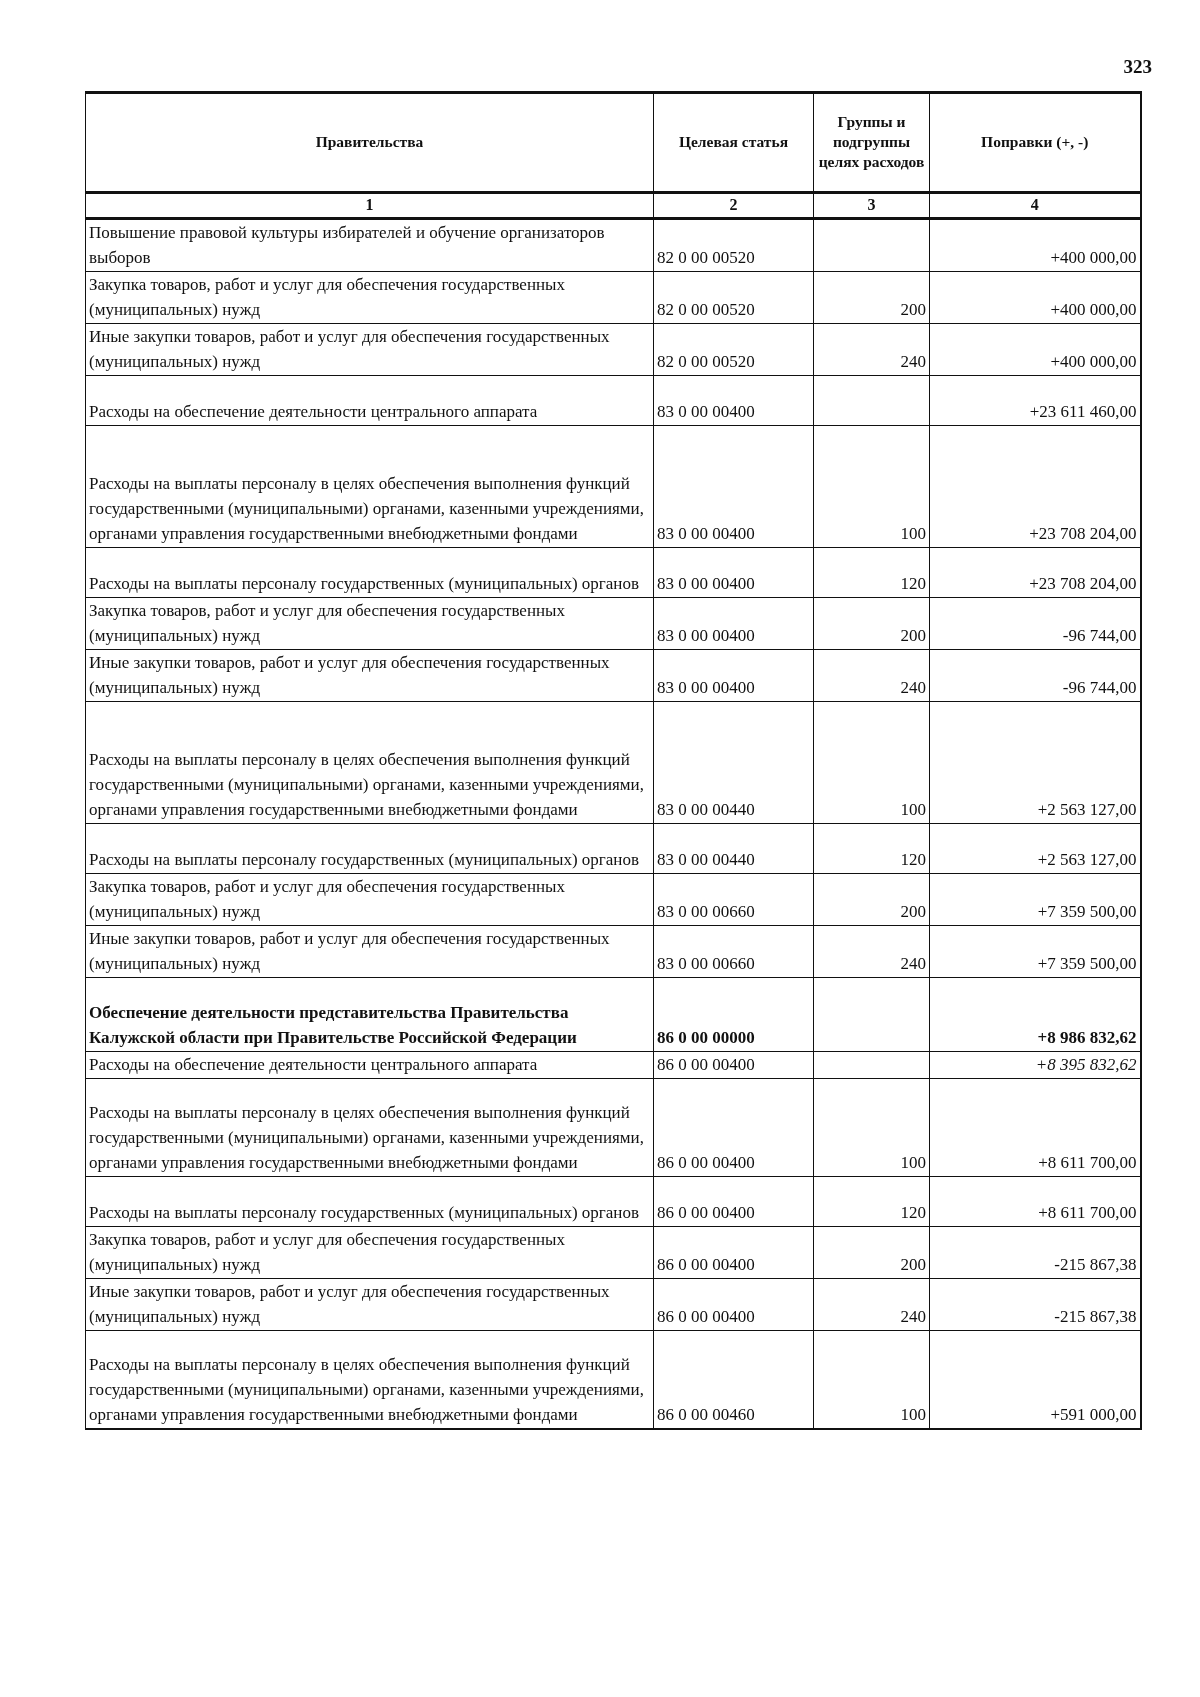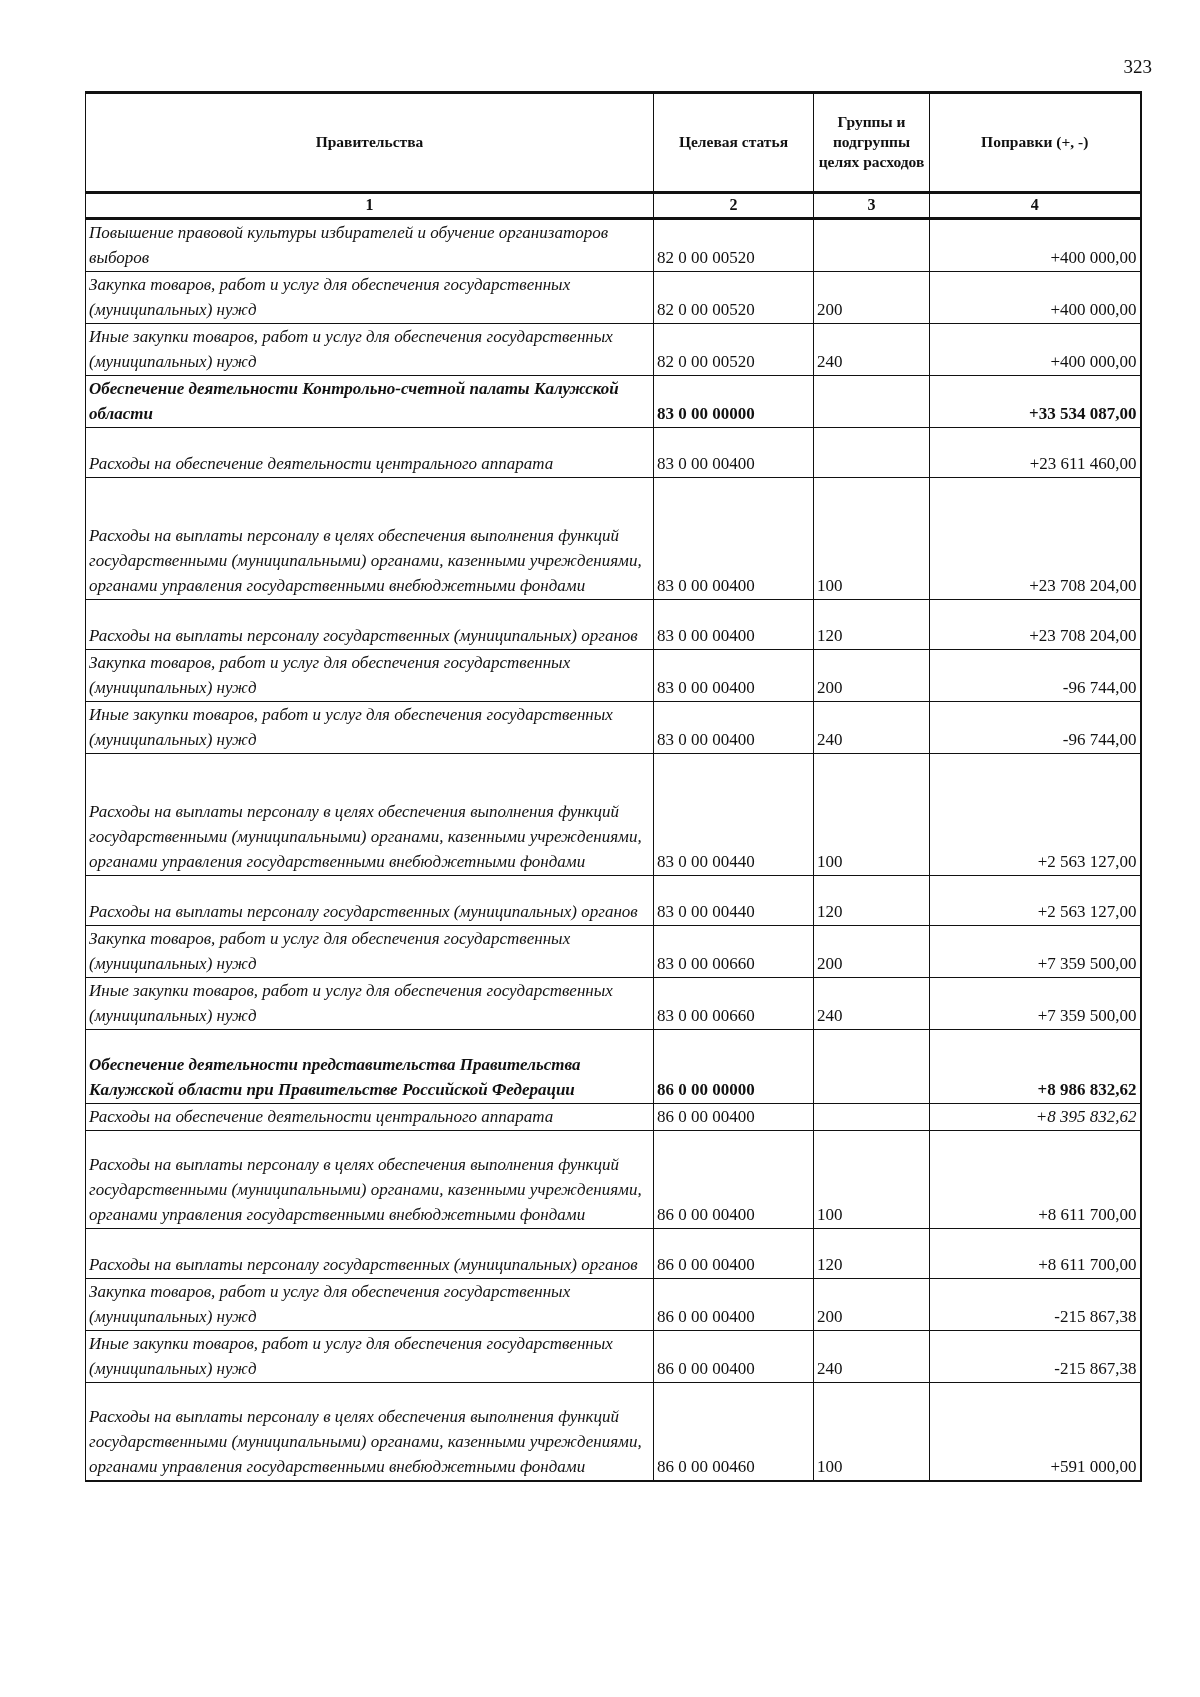--- a/index.html
+++ b/index.html
@@ -1,42 +1,42 @@
 <!DOCTYPE html>
 <html><head>
   <meta charset="utf-8">
   <style>
     html, body { margin: 0; padding: 0; background: #ffffff; }
     body {
       width: 1200px; height: 1697px; position: relative; overflow: hidden;
       font-family: "Liberation Serif", "DejaVu Serif", serif; color: #111;
     }
     .page-number {
-      position: absolute; top: 56px; right: 48px; font-size: 19px;
+      position: absolute; top: 56px; right: 48px; font-size: 19px; font-weight: bold;
     }
     table.budget {
       position: absolute; left: 85px; top: 91px; width: 1055px;
       border-collapse: collapse; table-layout: fixed; font-size: 17px;
     }
     table.budget col.c1 { width: 568px; }
     table.budget col.c2 { width: 160px; }
     table.budget col.c3 { width: 116px; }
     table.budget col.c4 { width: 211px; }
     table.budget td, table.budget th {
       border: 1.5px solid #111; padding: 0 3px 1px 3px; vertical-align: bottom; line-height: 25px;
     }
     table.budget thead th {
       font-weight: bold; font-size: 15.5px; vertical-align: middle; text-align: center; line-height: 20px;
       border-top: 3px solid #111;
     }
     table.budget thead tr.head-row th { height: 96px; }
     table.budget thead tr.num-row th { height: 22px; border-bottom: 3px solid #111; font-size: 16px; }
-    td.name { text-align: left; font-style: italic; }
+    td.name { text-align: left; }
     td.code { text-align: left; }
-    td.grp { text-align: left; }
+    td.grp { text-align: right; }
     td.amt { text-align: right; }
     tr.bold td { font-weight: bold; }
     table.budget tr:last-child td { border-bottom: 2.5px solid #111; }
     table.budget td:last-child, table.budget th:last-child { border-right: 2.5px solid #111; }
   </style>
 </head>
 <body>
 
 <div class="page-number">323</div>
 
@@ -72,26 +72,20 @@
         <td class="name" style="height: 48px;">Закупка товаров, работ и услуг для обеспечения государственных (муниципальных) нужд</td>
         <td class="code" style="height: 48px;">82 0 00 00520</td>
         <td class="grp" style="height: 48px;">200</td>
         <td class="amt" style="height: 48px;">+400 000,00</td>
       </tr>
       <tr>
         <td class="name" style="height: 48px;">Иные закупки товаров, работ и услуг для обеспечения государственных (муниципальных) нужд</td>
         <td class="code" style="height: 48px;">82 0 00 00520</td>
         <td class="grp" style="height: 48px;">240</td>
         <td class="amt" style="height: 48px;">+400 000,00</td>
-      </tr>
-      <tr class="bold">
-        <td class="name" style="height: 48px;">Обеспечение деятельности Контрольно-счетной палаты Калужской области</td>
-        <td class="code" style="height: 48px;">83 0 00 00000</td>
-        <td class="grp" style="height: 48px;"></td>
-        <td class="amt" style="height: 48px;">+33 534 087,00</td>
       </tr>
       <tr>
         <td class="name" style="height: 48px;">Расходы на обеспечение деятельности центрального аппарата</td>
         <td class="code" style="height: 48px;">83 0 00 00400</td>
         <td class="grp" style="height: 48px;"></td>
         <td class="amt" style="height: 48px;">+23 611 460,00</td>
       </tr>
       <tr>
         <td class="name" style="height: 120px;">Расходы на выплаты персоналу в целях обеспечения выполнения функций государственными (муниципальными) органами, казенными учреждениями, органами управления государственными внебюджетными фондами</td>
         <td class="code" style="height: 120px;">83 0 00 00400</td>

